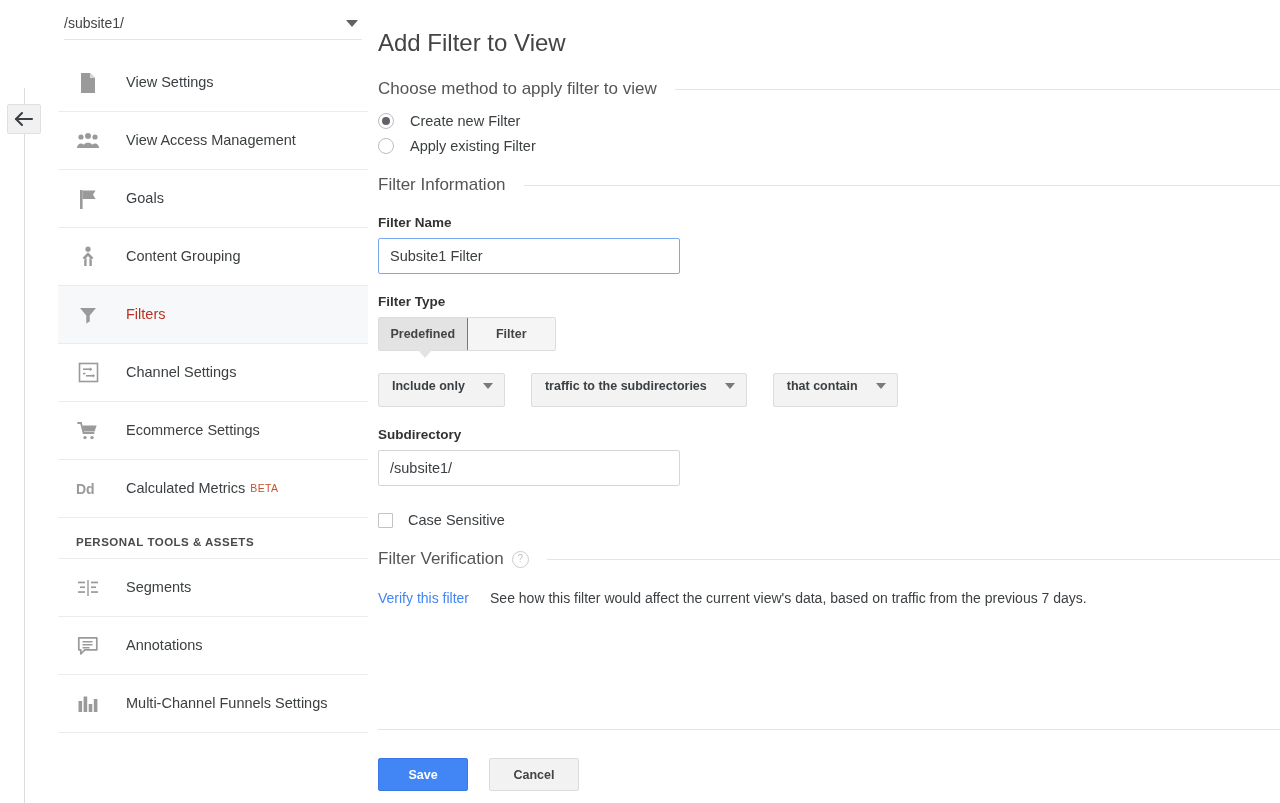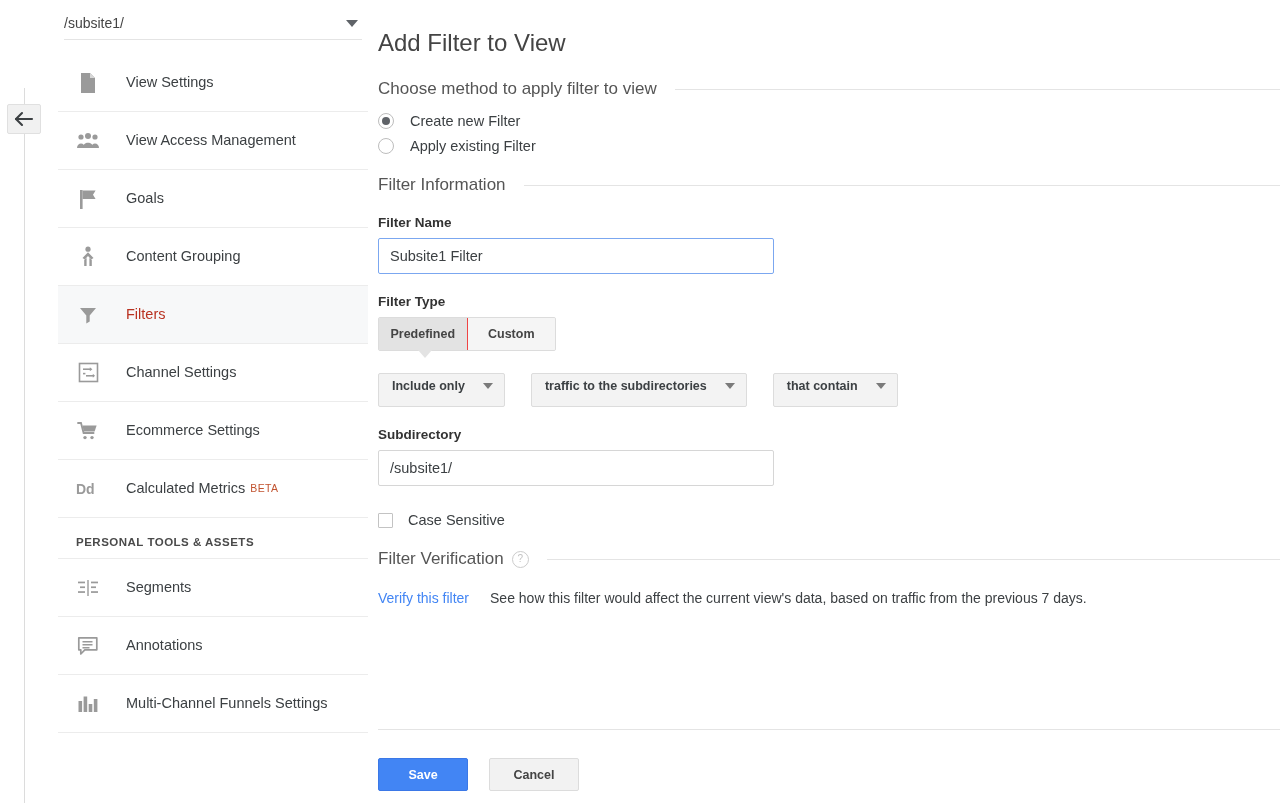--- a/index.html
+++ b/index.html
@@ -228,21 +228,21 @@
 
   .field-label {
     font-size: 13.5px;
     font-weight: bold;
     color: #333;
     margin-top: 20px;
   }
   .text-input {
     display: block;
     margin-top: 8px;
-    width: 396px;
+    width: 302px;
     height: 36px;
     box-sizing: border-box;
     padding: 0 11px;
     font-size: 14.5px;
     color: #3c4043;
     border: 1px solid #d6d6d6;
     border-radius: 2px;
     background: #fff;
     font-family: "Liberation Sans", sans-serif;
   }
@@ -575,21 +575,21 @@
     <span class="sec-rule"></span>
   </div>
 
   <div class="field-label">Filter Name</div>
   <input class="text-input focused" id="filter-name-input" type="text" value="Subsite1 Filter" style="">
 
   <div class="field-label">Filter Type</div>
   <div class="seg-wrap">
     <div class="seg">
       <button class="seg-btn active">Predefined</button>
-      <button class="seg-btn">Custom</button>
+      <button class="seg-btn">Filter</button>
     </div>
     <span class="seg-pointer"></span>
   </div>
 
   <div class="dd-row">
     <div class="dd">
       <span class="dd-label">Include only</span>
       <span class="dd-caret"></span>
     </div>
     <div class="dd">

